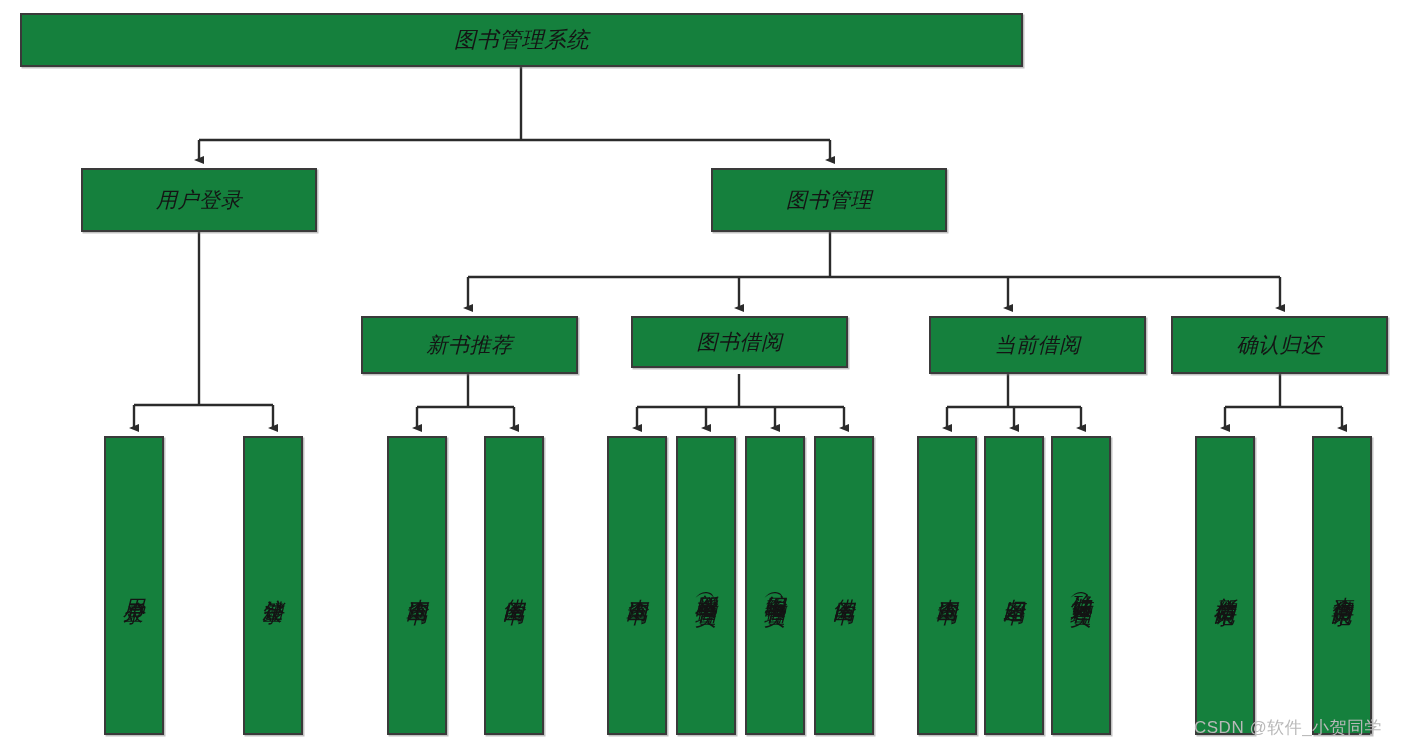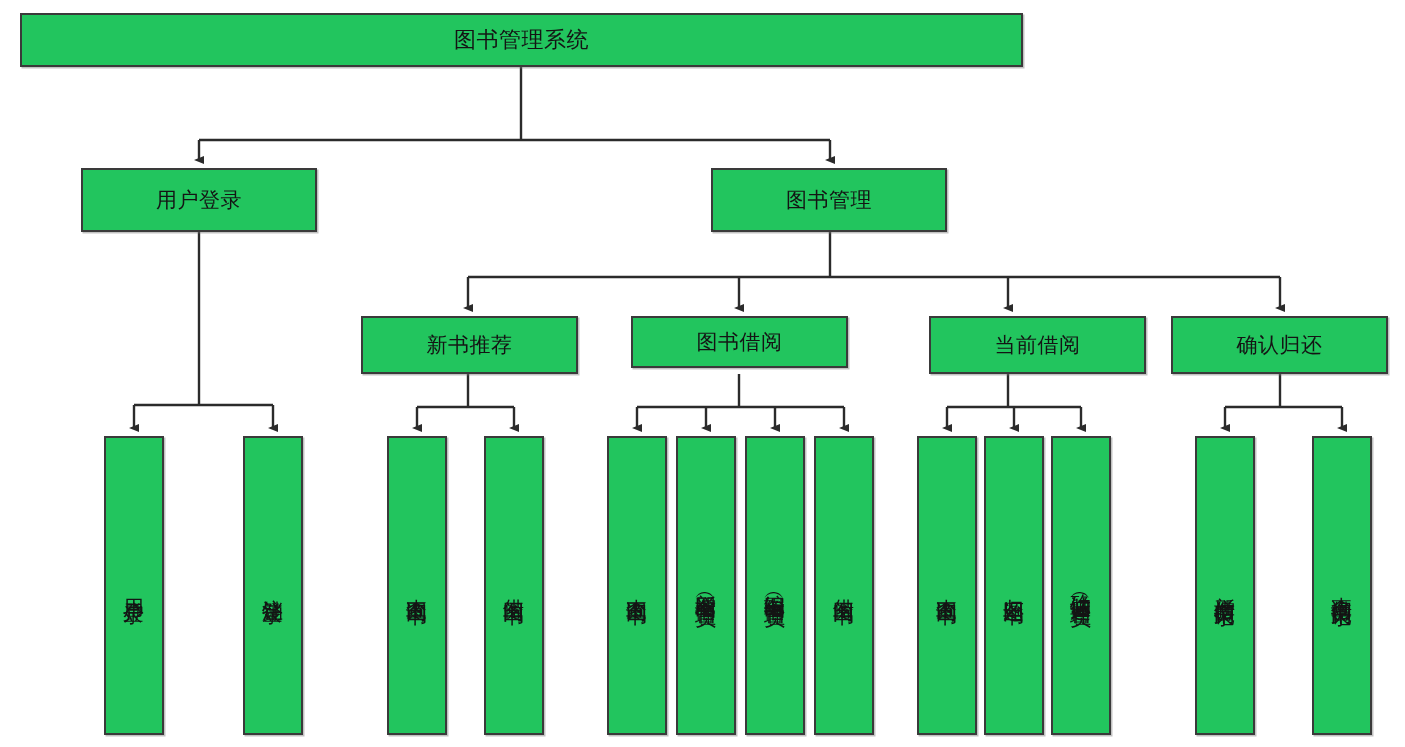--- a/index.html
+++ b/index.html
@@ -21,27 +21,28 @@
     position: absolute;
     left: 0;
     top: 0;
     width: 1405px;
     height: 747px;
     pointer-events: none;
   }
   .node {
     position: absolute;
     box-sizing: border-box;
-    background: #22c55e;
+    background: #15803d;
     border: 2px solid #3a3a3a;
     box-shadow: 1.5px 1.5px 0 rgba(120,120,120,0.45);
     display: flex;
     align-items: center;
     justify-content: center;
     color: #111111;
+    font-style: italic;
   }
   .node .label {
     font-size: 21px;
     line-height: 1.15;
     letter-spacing: 0.5px;
     white-space: nowrap;
     color: #141414;
   }
   .node.vertical .label {
     writing-mode: vertical-rl;
@@ -175,14 +176,15 @@
   <div class="node vertical" style="left: 1051px; top: 436px; width: 60px; height: 299px;">
     <span class="label">确认归还（管理员）</span>
   </div>
   <div class="node vertical" style="left: 1195px; top: 436px; width: 60px; height: 299px;">
     <span class="label">新增借阅记录</span>
   </div>
   <div class="node vertical" style="left: 1312px; top: 436px; width: 60px; height: 299px;">
     <span class="label">查询借阅记录</span>
   </div>
 
+  <div class="watermark" style="left: 1194px; top: 716px;">CSDN @软件_小贺同学</div>
 
 </div>
 
 </body></html>

